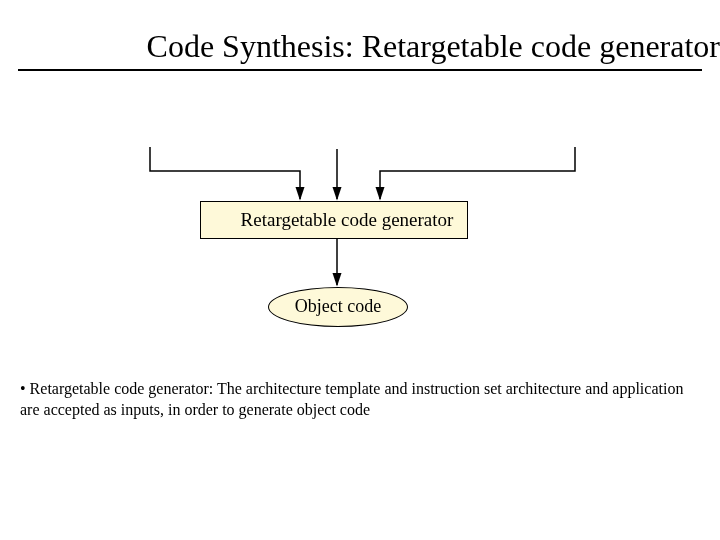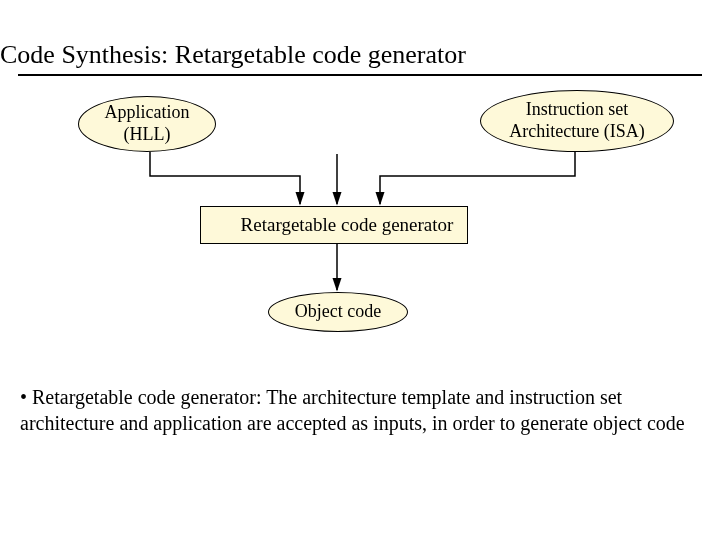--- a/index.html
+++ b/index.html
@@ -6,24 +6,24 @@
   body {
     margin: 0;
     width: 720px;
     height: 540px;
     background: #ffffff;
     font-family: "Times New Roman", Times, serif;
     color: #000;
     position: relative;
   }
   .title {
-    text-align: left;
-    font-size: 26px;
+    text-align: right;
+    font-size: 32px;
     font-weight: normal;
-    padding-top: 40px;
+    padding-top: 28px;
   }
   .hr {
     border-top: 2px solid #000;
     margin: 4px 18px 0 18px;
   }
   .canvas {
     position: relative;
     width: 720px;
     height: 300px;
   }
@@ -43,49 +43,41 @@
     position: absolute;
     border: 1px solid #000;
     background: #fef9d9;
     text-align: center;
     display: flex;
     align-items: center;
     justify-content: center;
     font-size: 19px;
   }
   .bullet {
-    font-size: 20px;
+    font-size: 16px;
     line-height: 1.3;
     padding: 8px 20px 0 20px;
   }
   svg.arrows {
     position: absolute;
     left: 0; top: 0;
     width: 720px; height: 300px;
     pointer-events: none;
   }
 </style>
 </head>
 <body>
 
 <div class="title">Code Synthesis: Retargetable code generator</div>
 <div class="hr"></div>
 
 <div class="canvas">
 
-  <div class="ellipse" style="left:78px; top:20px; width:138px; height:56px;">
-    <span style="white-space:pre-line;">Application
-(HLL)</span>
-  </div>
 
 
-  <div class="ellipse" style="left:480px; top:14px; width:194px; height:62px;">
-    <span style="white-space:pre-line;">Instruction set
-Architecture (ISA)</span>
-  </div>
 
   <div class="rect" style="left:200px; top:130px; width:268px; height:38px;padding-left:26px;">
     <span>Retargetable code generator</span>
   </div>
 
   <div class="ellipse" style="left:268px; top:216px; width:140px; height:40px;justify-content:center;">
     <span>Object code</span>
   </div>
 
   <svg class="arrows">

